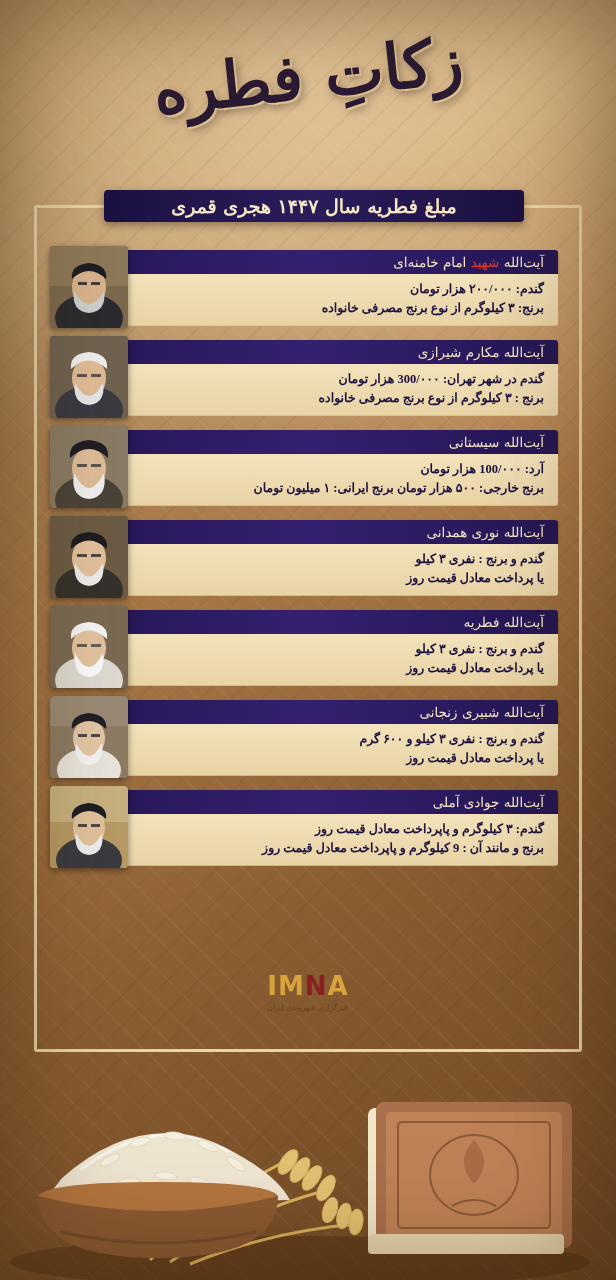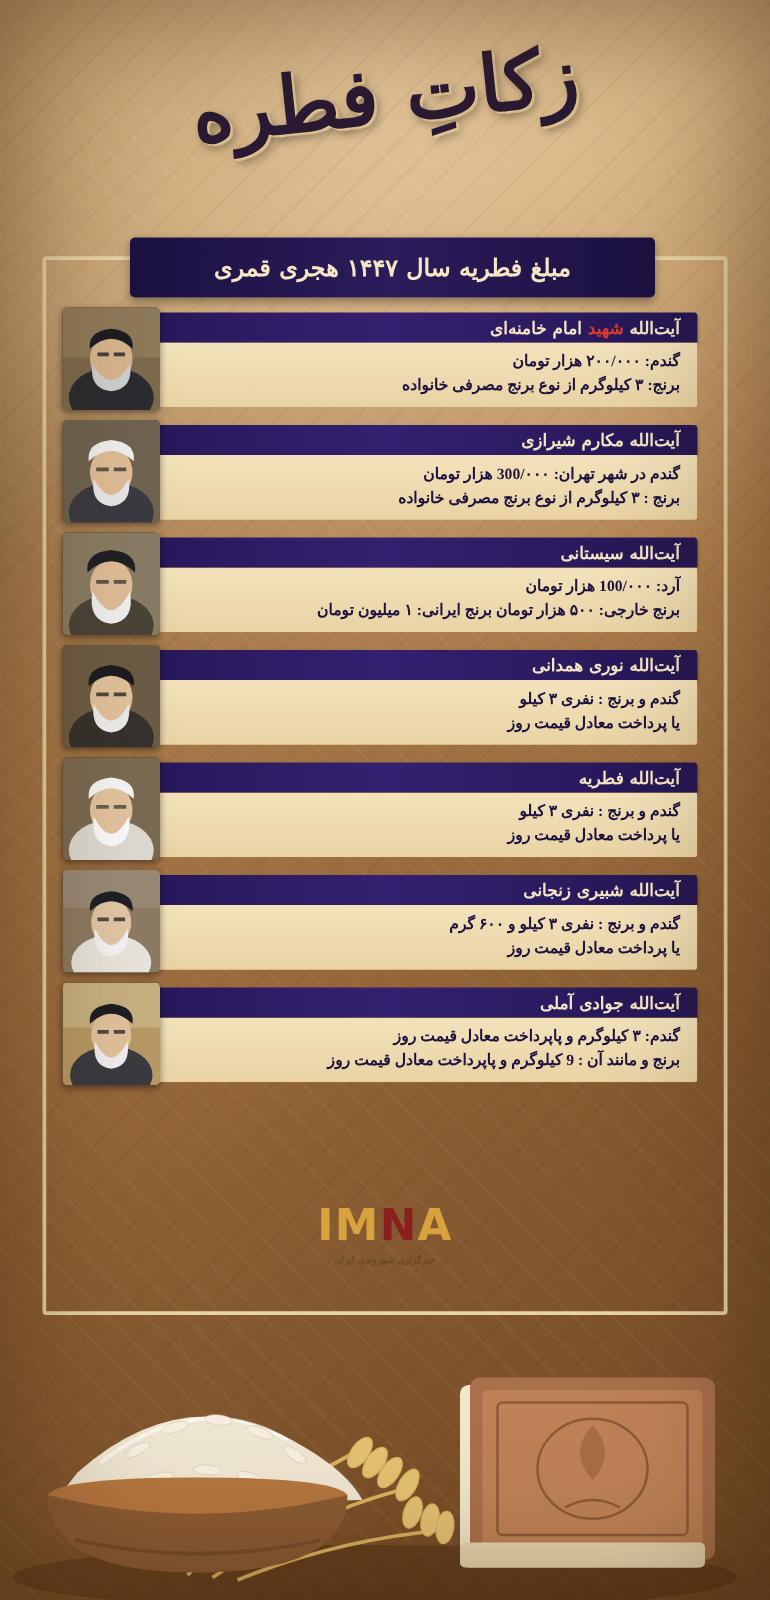--- a/index.html
+++ b/index.html
@@ -49,21 +49,21 @@
     text-shadow:
       1px 1px 0 #e8c98f,
       2px 2px 0 rgba(255,230,180,0.5),
       3px 4px 8px rgba(0,0,0,0.35);
     line-height:1.35;
   }
 
   
   .subtitle-bar{
     position:absolute;top:190px;left:92px;right:92px;
-    height:48px;
+    height:32px;
     background:linear-gradient(90deg,#1b1140 0%,#2b1c5c 50%,#1b1140 100%);
     border-radius:4px;
     display:flex;align-items:center;justify-content:center;
     box-shadow:0 3px 8px rgba(0,0,0,0.35);
     margin-left:12px;
   }
   .subtitle-bar span{
     color:#f6e7c4;
     font-size:19px;
     font-weight:bold;
@@ -96,21 +96,21 @@
     background:linear-gradient(90deg,#241652 0%,#342070 50%,#241652 100%);
     border-radius:3px 3px 0 0;
     display:flex;align-items:center;
     padding-right:14px;
     padding-left:92px;
     box-shadow:0 2px 3px rgba(0,0,0,0.3);
   }
   .card-head .name{
     color:#f4e6c4;
     font-size:13.5px;
-    font-weight:bold;
+    font-weight:normal;
     font-family:"DejaVu Serif", serif;
     white-space:nowrap;
   }
   .card-head .name .hl{color:#e03c2e;}
   .card-body{
     position:relative;
     background:linear-gradient(180deg,#f3e2bb 0%,#e8d3a4 100%);
     padding:6px 14px 7px 92px;
     border-radius:0 0 3px 3px;
     box-shadow:0 2px 5px rgba(0,0,0,0.3);
@@ -141,21 +141,21 @@
 
   
   .logo{
     position:absolute;
     bottom:268px;
     left:0;right:0;
     text-align:center;
   }
   .logo .mark{
     font-family:"DejaVu Sans", sans-serif;
-    font-size:35px;font-weight:bold;
+    font-size:26px;font-weight:bold;
     color:#d8a33f;
     letter-spacing:1px;
   }
   .logo .mark .dot{color:#8a1f1f;}
   .logo .tag{
     margin-top:2px;
     font-size:7.5px;color:#6d4a1e;font-weight:bold;
     font-family:"DejaVu Serif", serif;
   }
 

